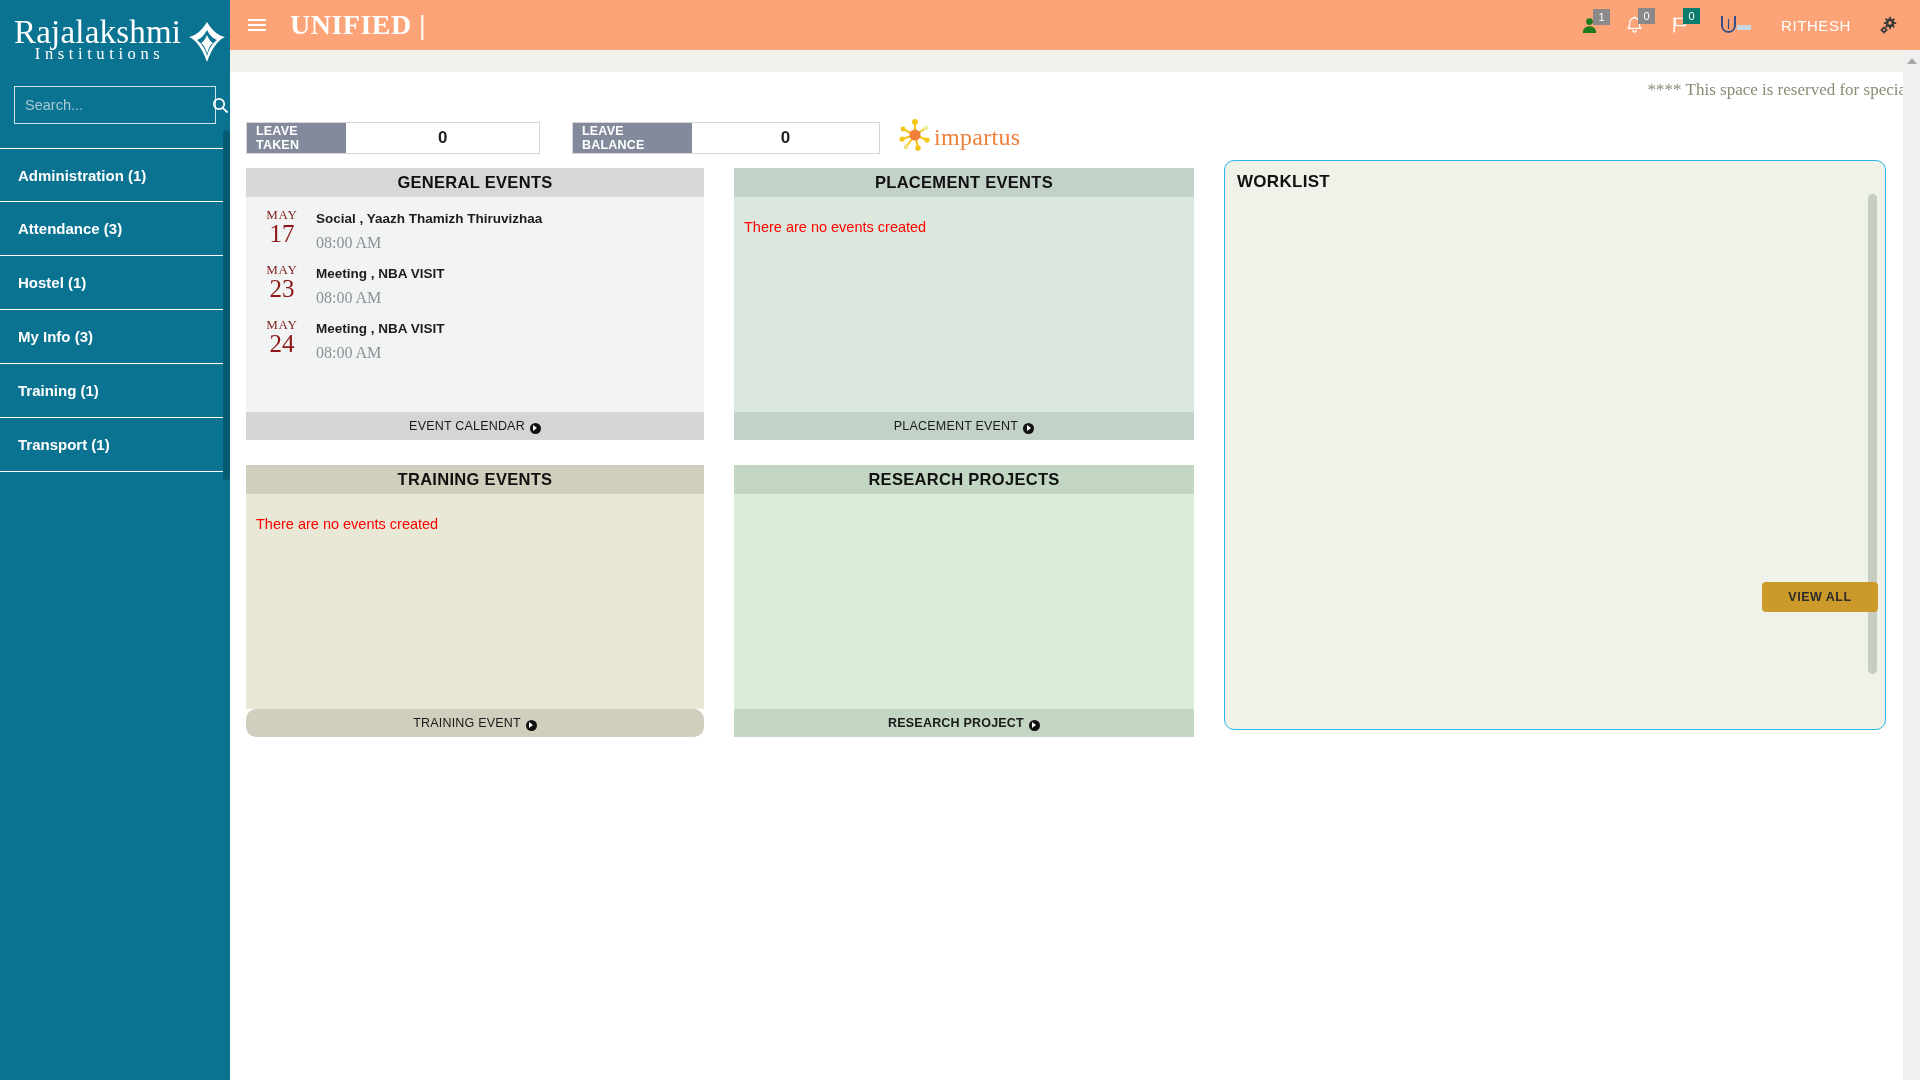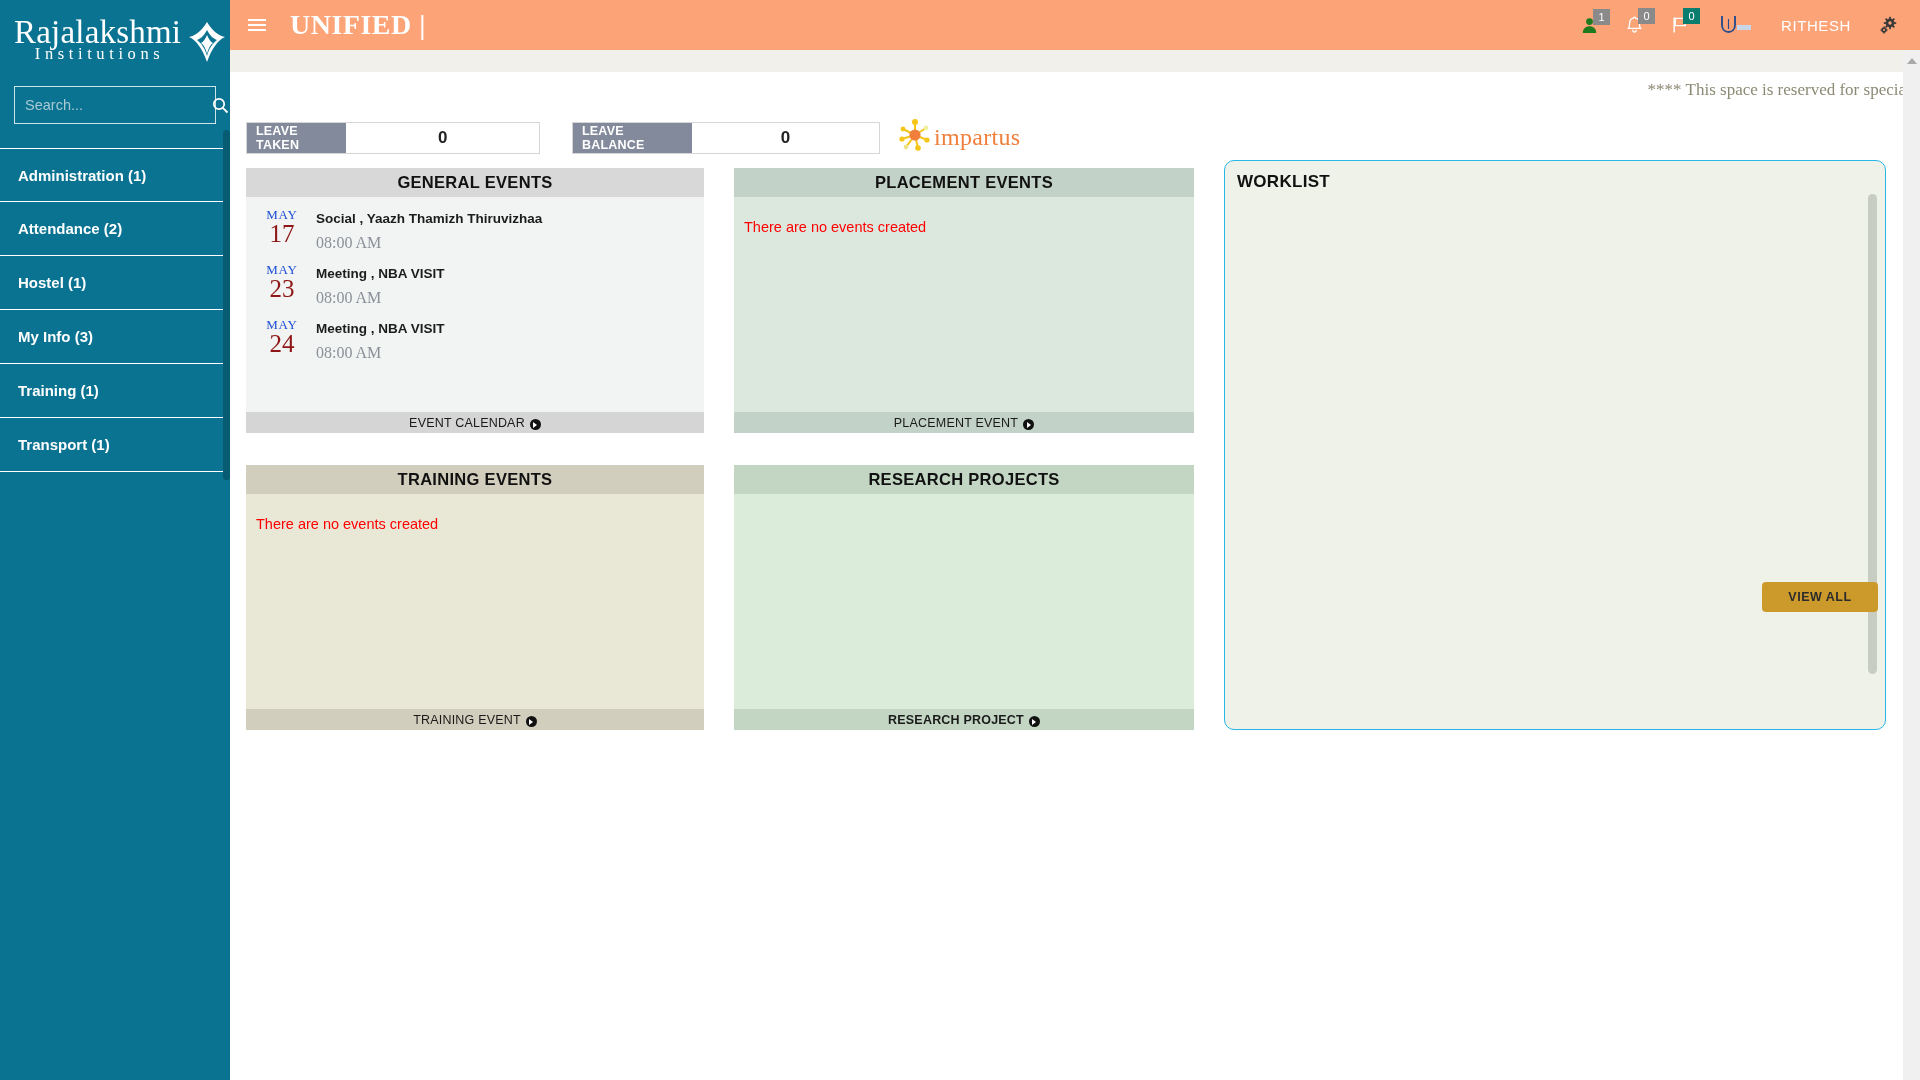--- a/index.html
+++ b/index.html
@@ -150,21 +150,21 @@
   }
 
   
   .panel { position: absolute; }
   .panel-head {
     height: 29px; display: flex; align-items: center; justify-content: center;
     font-size: 16.5px; font-weight: bold; color: #111111; letter-spacing: .3px;
   }
   .panel-body { position: relative; }
   .panel-foot {
-    height: 21px; display:flex; align-items:center; justify-content:center;
+    height: 28px; display:flex; align-items:center; justify-content:center;
     font-size: 12.5px; color: #1a1a1a; cursor: pointer; letter-spacing:.2px;
   }
   .circ-arrow {
     display:inline-block; width: 11px; height: 11px; border-radius: 50%;
     background: #111111; position: relative; margin-left: 5px; top: 2px;
   }
   .circ-arrow:after {
     content:""; position:absolute; left:3.5px; top:2.5px;
     border-top: 3px solid transparent; border-bottom: 3px solid transparent;
     border-left: 4.5px solid #ffffff;
@@ -174,21 +174,21 @@
   
   #p-general { left: 246px; top: 168px; width: 458px; }
   #p-general .panel-head { background: #d8d8d8; }
   #p-general .panel-body { background: #f1f4f2; height: 215px; overflow: hidden; }
   #p-general .panel-foot { background: #d5d5d5; }
 
   .event-row { display: flex; padding: 10px 0 0 12px; }
   .event-date { width: 48px; text-align: center; flex-shrink: 0; }
   .ev-month {
     font-family: "Liberation Serif", serif; font-size: 13px;
-    color: #1d4ed8; letter-spacing: .8px;
+    color: #7f1d1d; letter-spacing: .8px;
   }
   .ev-day {
     font-family: "Liberation Serif", serif; font-size: 25px;
     color: #8e1616; line-height: 1; margin-top: -2px;
   }
   .event-detail { margin-left: 10px; padding-top: 4px; }
   .ev-title { font-size: 13.5px; font-weight: bold; color: #1c1c1c; }
   .ev-time {
     font-family: "Liberation Serif", serif; font-size: 16px;
     color: #8b9099; margin-top: 8px;
@@ -197,21 +197,21 @@
   
   #p-placement { left: 734px; top: 168px; width: 460px; }
   #p-placement .panel-head { background: #c3d2c8; }
   #p-placement .panel-body { background: #dce8de; height: 215px; }
   #p-placement .panel-foot { background: #c3d2c8; }
 
   
   #p-training { left: 246px; top: 465px; width: 458px; }
   #p-training .panel-head { background: #d2cebd; }
   #p-training .panel-body { background: #e9e7d6; height: 215px; }
-  #p-training .panel-foot { background: #d2cebd; }
+  #p-training .panel-foot { background: #d2cebd; border-radius: 10px; }
 
   
   #p-research { left: 734px; top: 465px; width: 460px; }
   #p-research .panel-head { background: #c3d6c3; }
   #p-research .panel-body { background: #dbecda; height: 215px; }
   #p-research .panel-foot { background: #c3d6c3; font-weight: bold; }
 
   
   #worklist {
     position: absolute; left: 1224px; top: 160px;
@@ -264,21 +264,21 @@
         <line x1="10.8" y1="10.8" x2="15.5" y2="15.5" stroke="#ffffff" stroke-width="1.9"></line>
       </svg>
     </span>
   </div>
 
   <div id="side-menu">
     <div class="side-item">
       <span>Administration (1)</span>
     </div>
     <div class="side-item">
-      <span>Attendance (2)</span>
+      <span>Attendance (3)</span>
     </div>
     <div class="side-item">
       <span>Hostel (1)</span>
     </div>
     <div class="side-item">
       <span>My Info (3)</span>
     </div>
     <div class="side-item">
       <span>Training (1)</span>
     </div>

